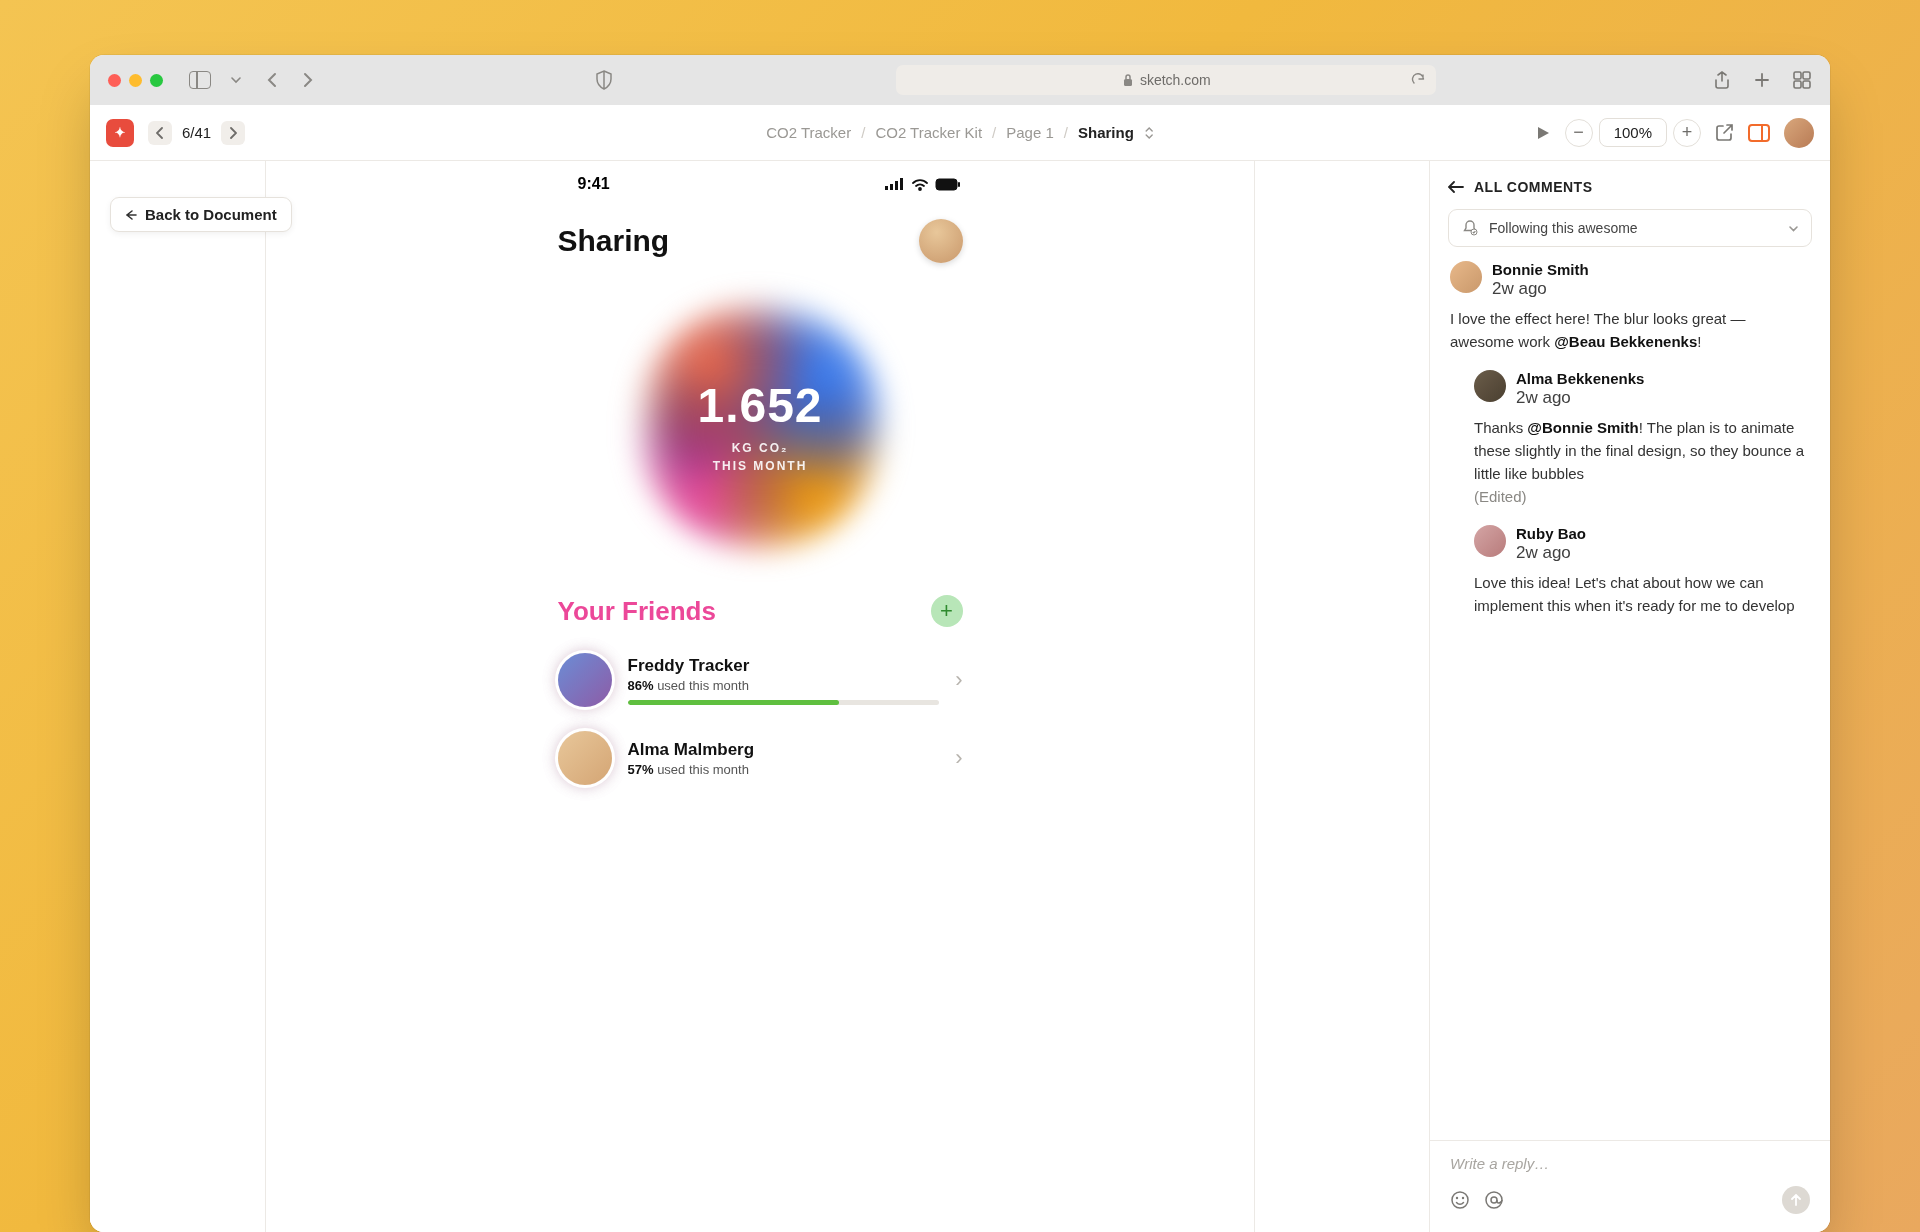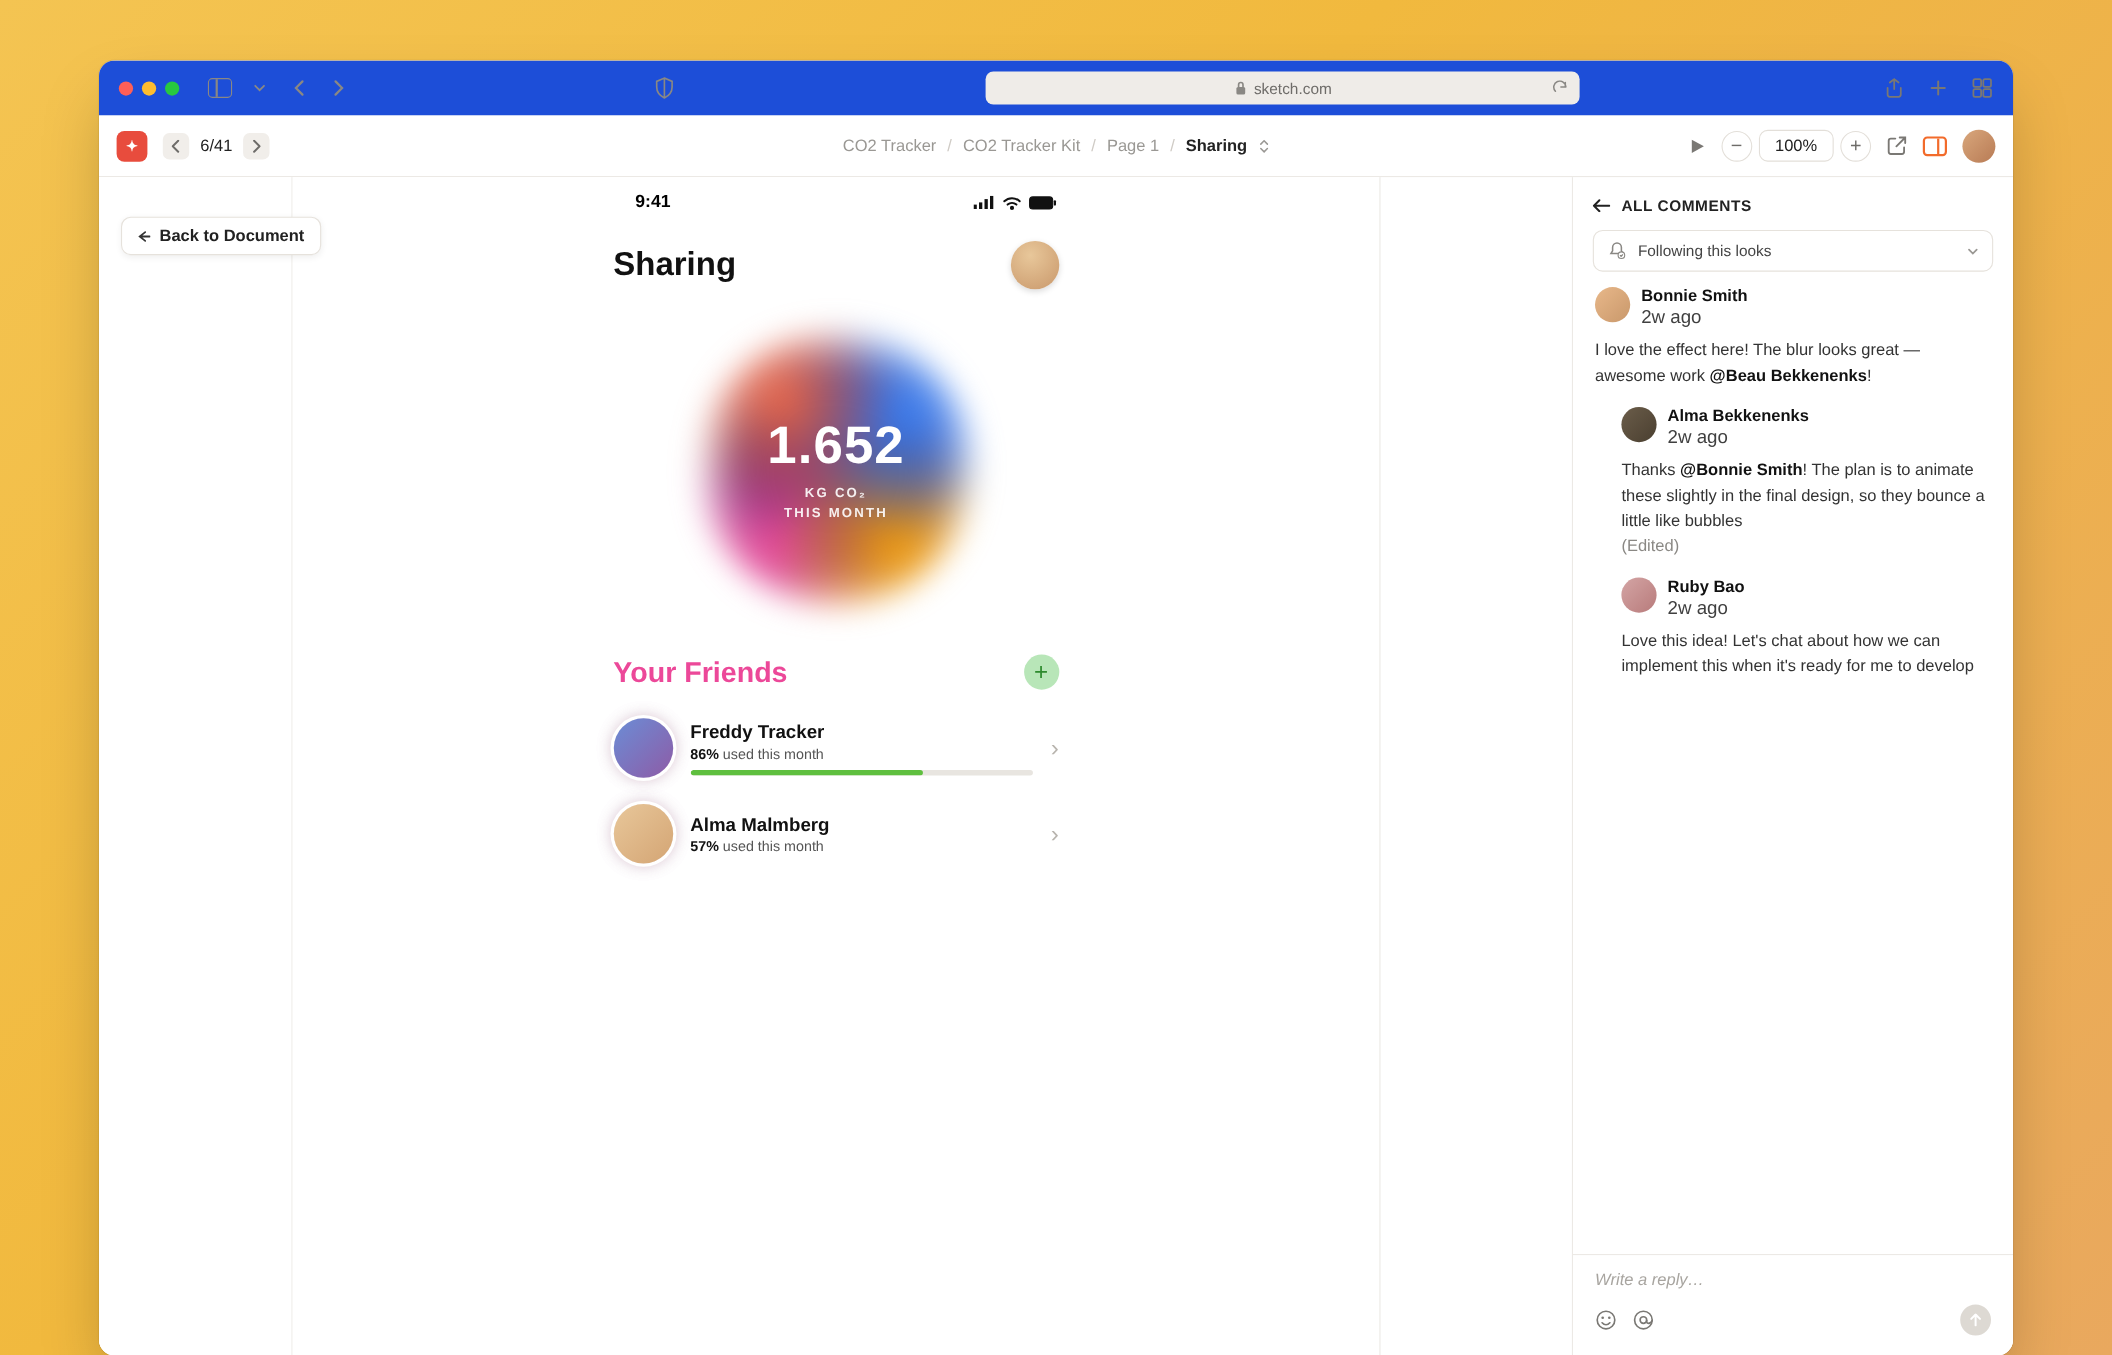--- a/index.html
+++ b/index.html
@@ -20,21 +20,21 @@
     display: flex;
     flex-direction: column;
   }
   
   .browser-bar {
     height: 50px;
     display: flex;
     align-items: center;
     padding: 0 18px;
     gap: 14px;
-    background: #1d4ed8;
+    background: #e5e5e5;
   }
   .traffic { display: flex; gap: 8px; }
   .dot { width: 13px; height: 13px; border-radius: 50%; }
   .dot.red { background:#FE5F57; } .dot.yel { background:#FEBC2E; } .dot.grn { background:#28C840; }
   .sidebar-toggle { width:22px;height:18px;border:1.5px solid #8a8884;border-radius:4px;position:relative;margin-left:12px; }
   .sidebar-toggle::before { content:"";position:absolute;left:6px;top:0;bottom:0;width:1.5px;background:#8a8884; }
   .chev { width:22px;height:22px;display:flex;align-items:center;justify-content:center;color:#8a8884;font-size:18px; }
   .shield { width:18px;height:20px;margin-left:auto;margin-right:8px; }
   .addr {
     flex:1;max-width:540px;height:30px;background:#EFECE8;border-radius:7px;
@@ -323,21 +323,21 @@
             <path d="M6 1L1 6l5 5M1 6h14" stroke="#222" stroke-width="1.8" fill="none" stroke-linecap="round"></path>
           </svg>
         <span>ALL COMMENTS</span>
       </div>
       <div class="follow-pill">
         <svg width="18" height="18" viewBox="0 0 18 18">
             <path d="M9 2a4 4 0 014 4v3l1.5 2.5H3.5L5 9V6a4 4 0 014-4z" stroke="#8a8884" stroke-width="1.4" fill="none"></path>
             <circle cx="13" cy="13" r="3" fill="#fff" stroke="#8a8884" stroke-width="1"></circle>
             <path d="M11.8 13l1 1 1.6-1.8" stroke="#8a8884" stroke-width="1.2" fill="none"></path>
           </svg>
-        <span>Following this looks</span>
+        <span>Following this awesome</span>
         <span class="chev-d">
           <svg width="11" height="11" viewBox="0 0 11 11">
               <path d="M2 4l3.5 3.5L9 4" stroke="currentColor" stroke-width="1.6" fill="none" stroke-linecap="round"></path>
             </svg>
         </span>
       </div>
 
       <div class="thread">
 
         <div class="comment">

